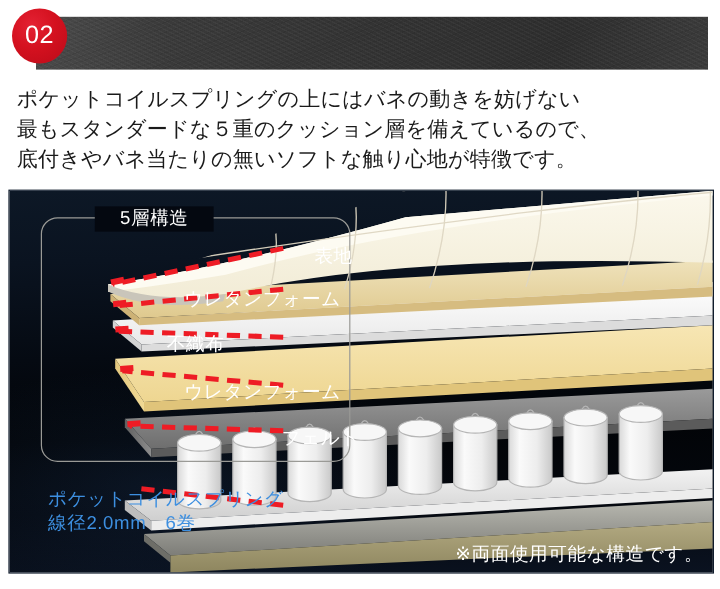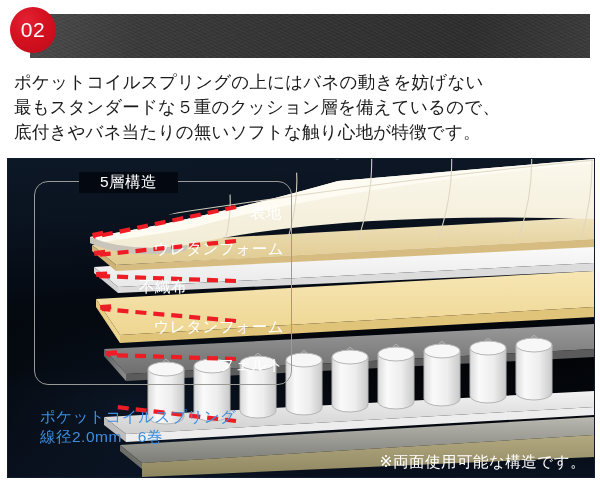--- a/index.html
+++ b/index.html
@@ -278,25 +278,25 @@
         <rect x="88" y="113" width="11" height="5" transform="rotate(-3 88 113)"></rect>
         <rect x="92" y="146" width="11" height="5" transform="rotate(-4 92 146)"></rect>
         <rect x="98" y="192" width="11" height="5" transform="rotate(-4 98 192)"></rect>
       </g>
     </svg>
 
     <div class="legend-box">
       <div class="legend-title" style="left:44px;top:-10px;">5層構造</div>
     </div>
 
-    <div class="layer-label" style="left:24px;top:44px;">表地</div>
+    <div class="layer-label" style="left:36px;top:44px;">表地</div>
     <div class="layer-label" style="left:26px;top:80px;">ウレタンフォーム</div>
     <div class="layer-label" style="left:30px;top:118px;text-align:center;">不織布</div>
     <div class="layer-label" style="left:26px;top:158px;">ウレタンフォーム</div>
-    <div class="layer-label" style="left:26px;top:196px;">フェルト</div>
+    <div class="layer-label" style="left:42px;top:196px;">フェルト</div>
 
 
     <div class="spring-note">
       <div>ポケットコイルスプリング</div>
       <div>線径2.0mm　6巻</div>
     </div>
 
     <div class="bottom-note">※両面使用可能な構造です。</div>
   </div>
 

